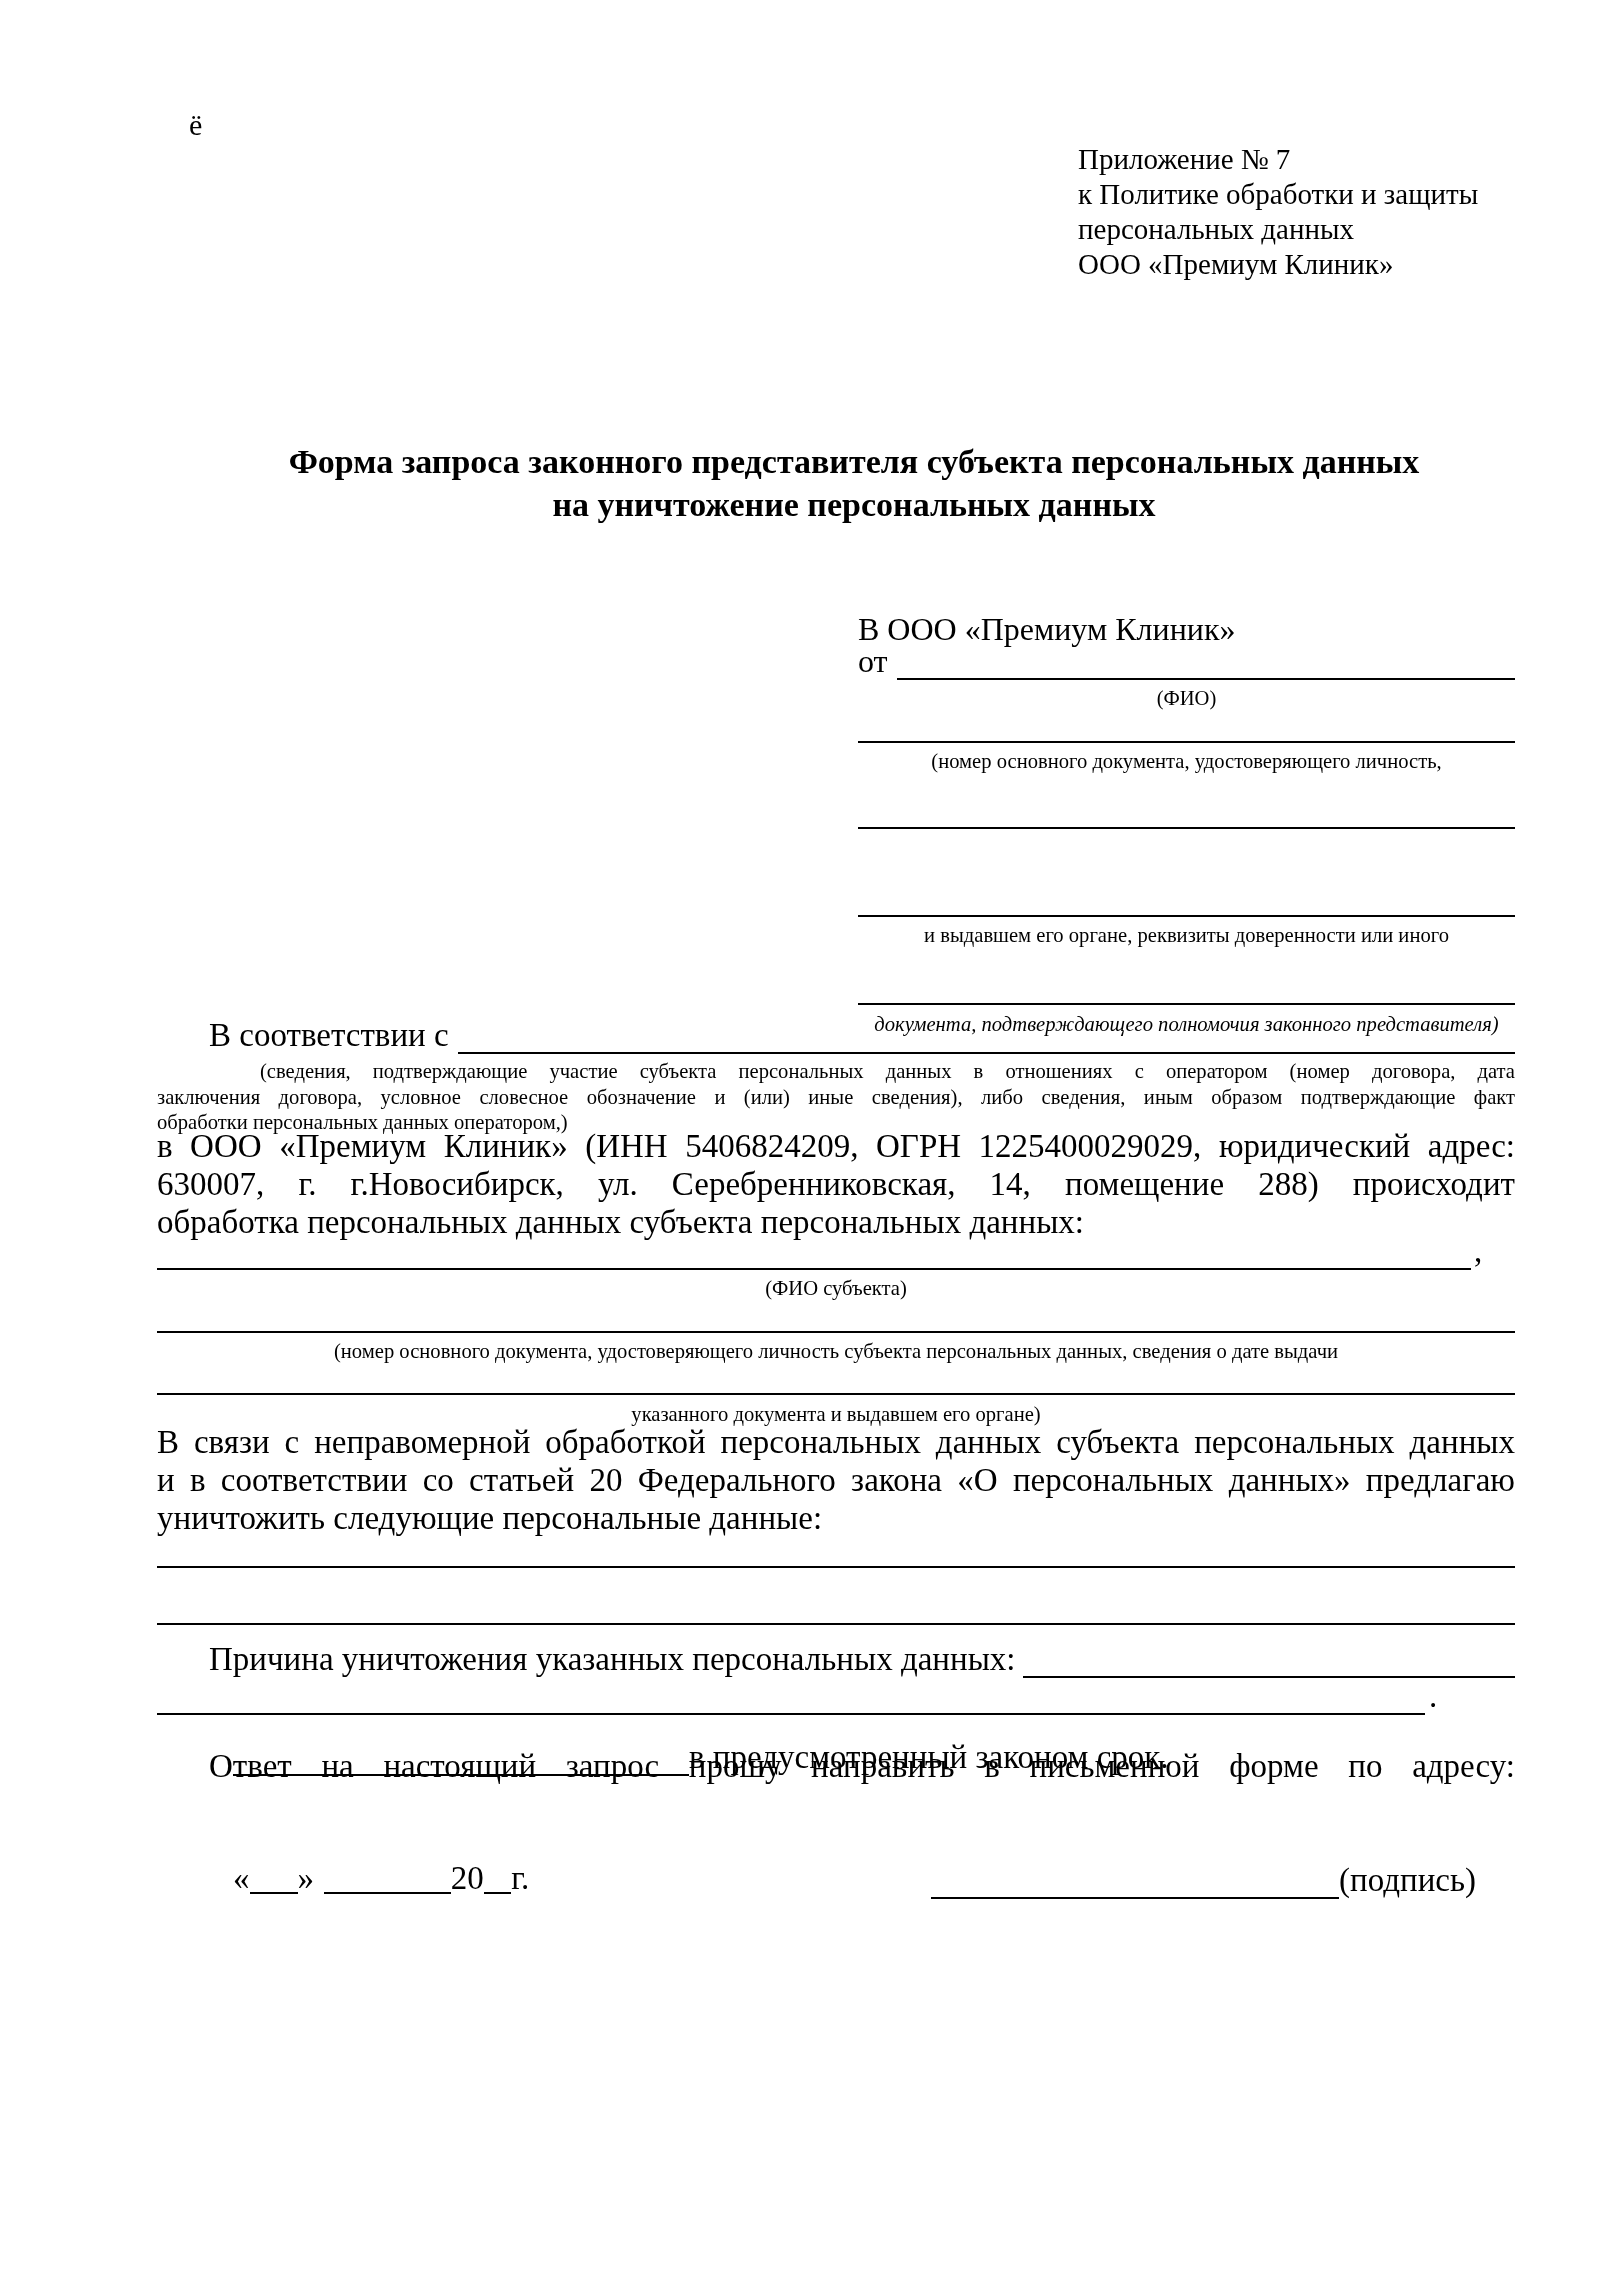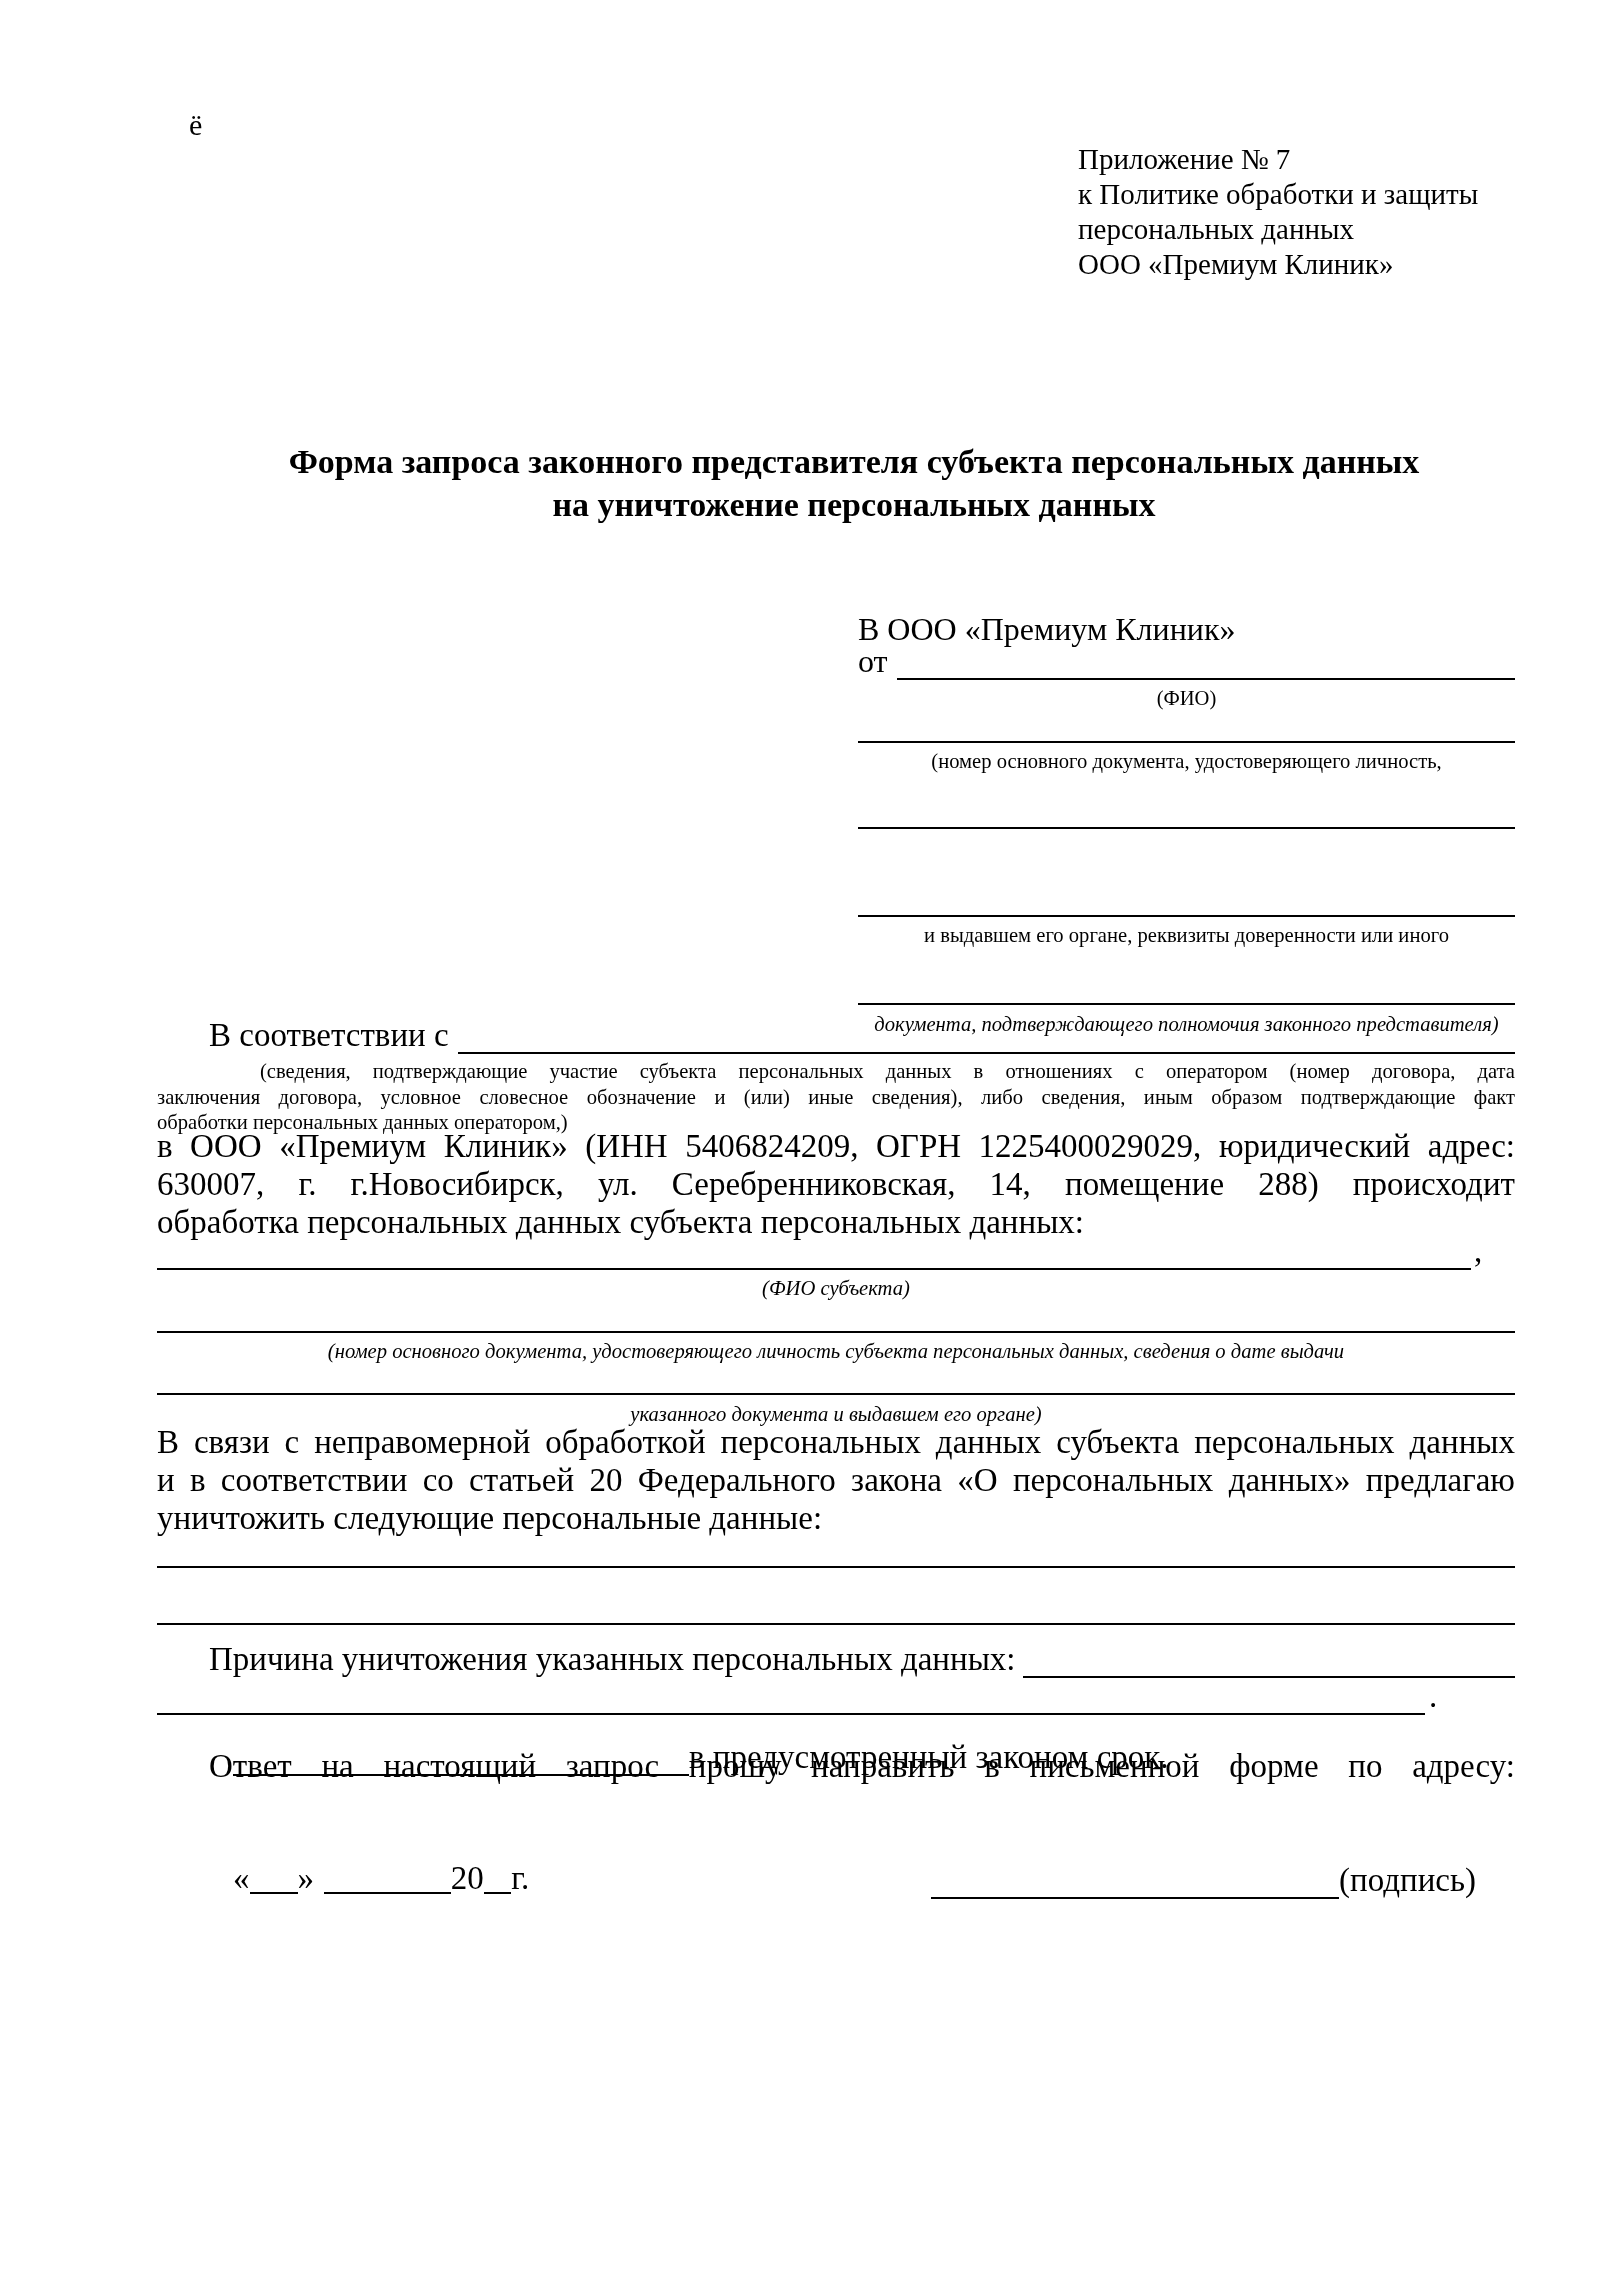--- a/index.html
+++ b/index.html
@@ -21,21 +21,21 @@
   
   .rule{border-bottom:2.9px solid #000;}
   .flexrow{display:flex;align-items:flex-end;}
   .fill{flex:1;border-bottom:2.9px solid #000;}
   
   .iline{display:inline-block;border-bottom:2.9px solid #000;height:7.8px;vertical-align:-4.9px;}
   
   .addr-cap{position:absolute;left:858px;width:657px;text-align:center;font-size:20.6px;line-height:25.5px;}
   .addr-rule{position:absolute;left:858px;width:657px;border-bottom:2.9px solid #000;}
   .full-rule{position:absolute;left:157px;width:1358px;border-bottom:2.9px solid #000;}
-  .mid-cap{position:absolute;left:157px;width:1358px;text-align:center;font-size:20.6px;line-height:25.5px;font-style:italic;}
+  .mid-cap{position:absolute;left:157px;width:1358px;text-align:center;font-size:20.6px;line-height:25.5px;}
 </style>
 </head>
 <body>
 
 <div class="page">
 
   <div class="abs" style="left:189px;top:108px;font-size:30px;">ё</div>
 
   <div class="abs hdr-text" style="left:1078px;top:142px;width:451px;">
       <div>Приложение № 7</div>

